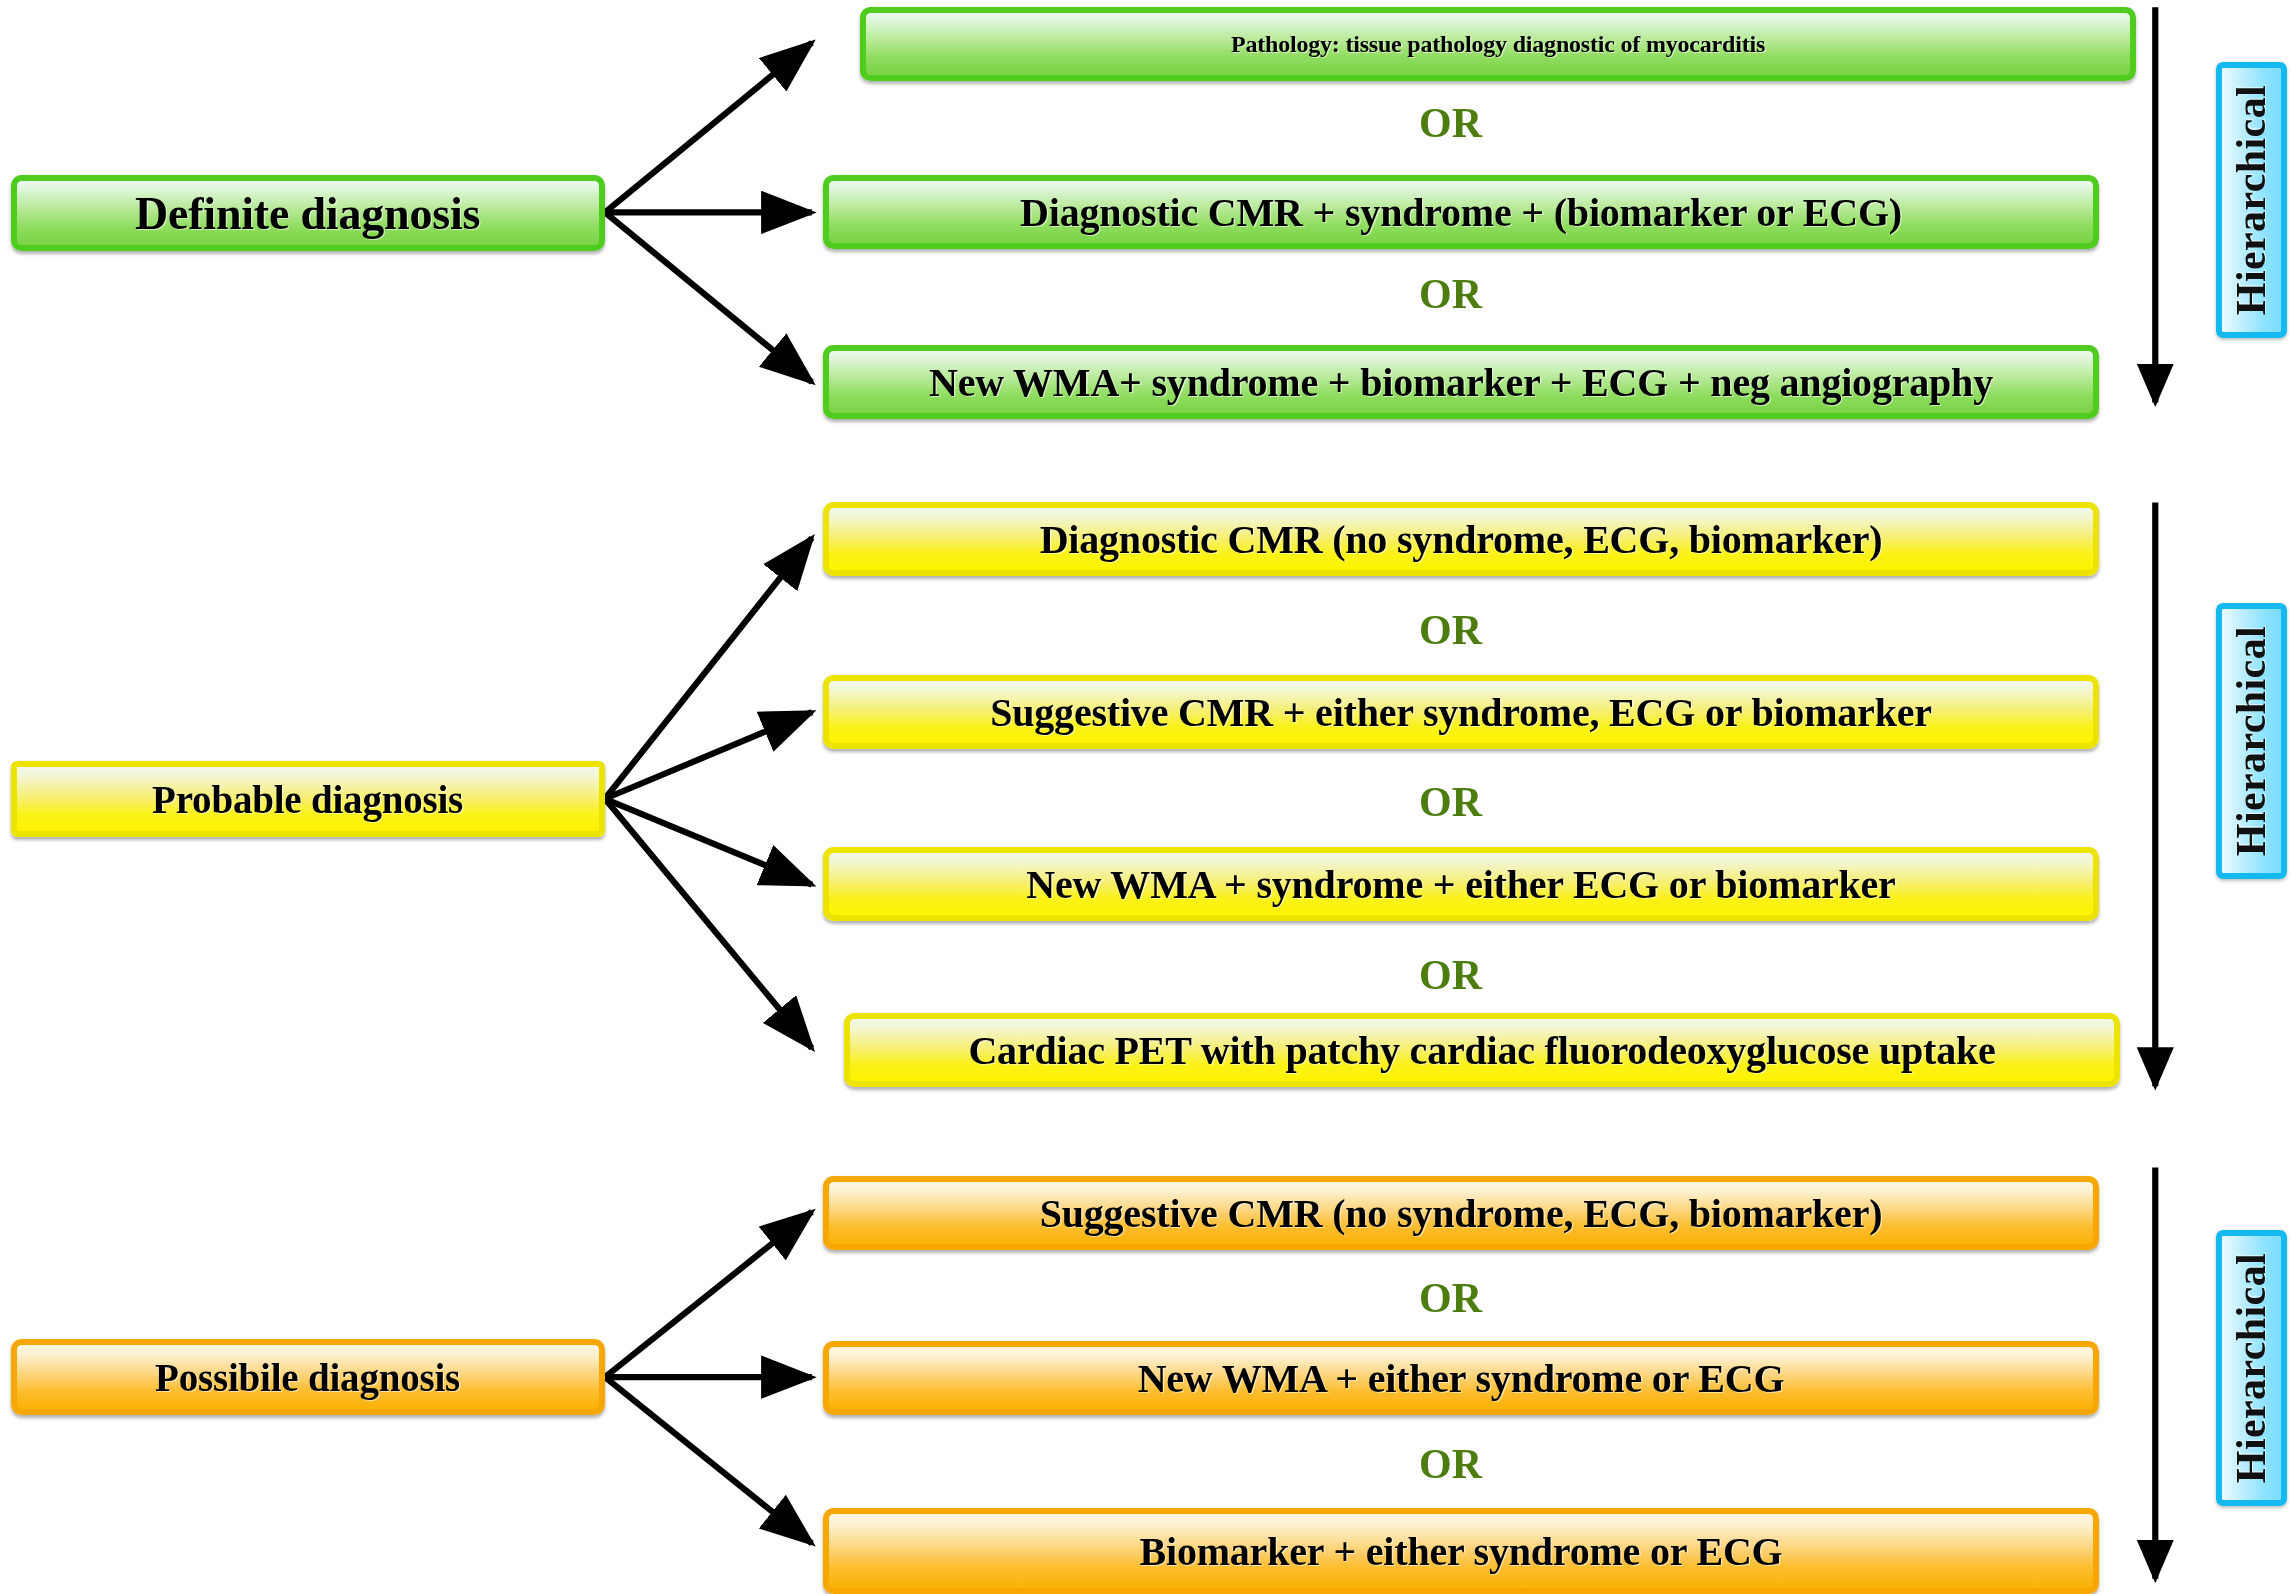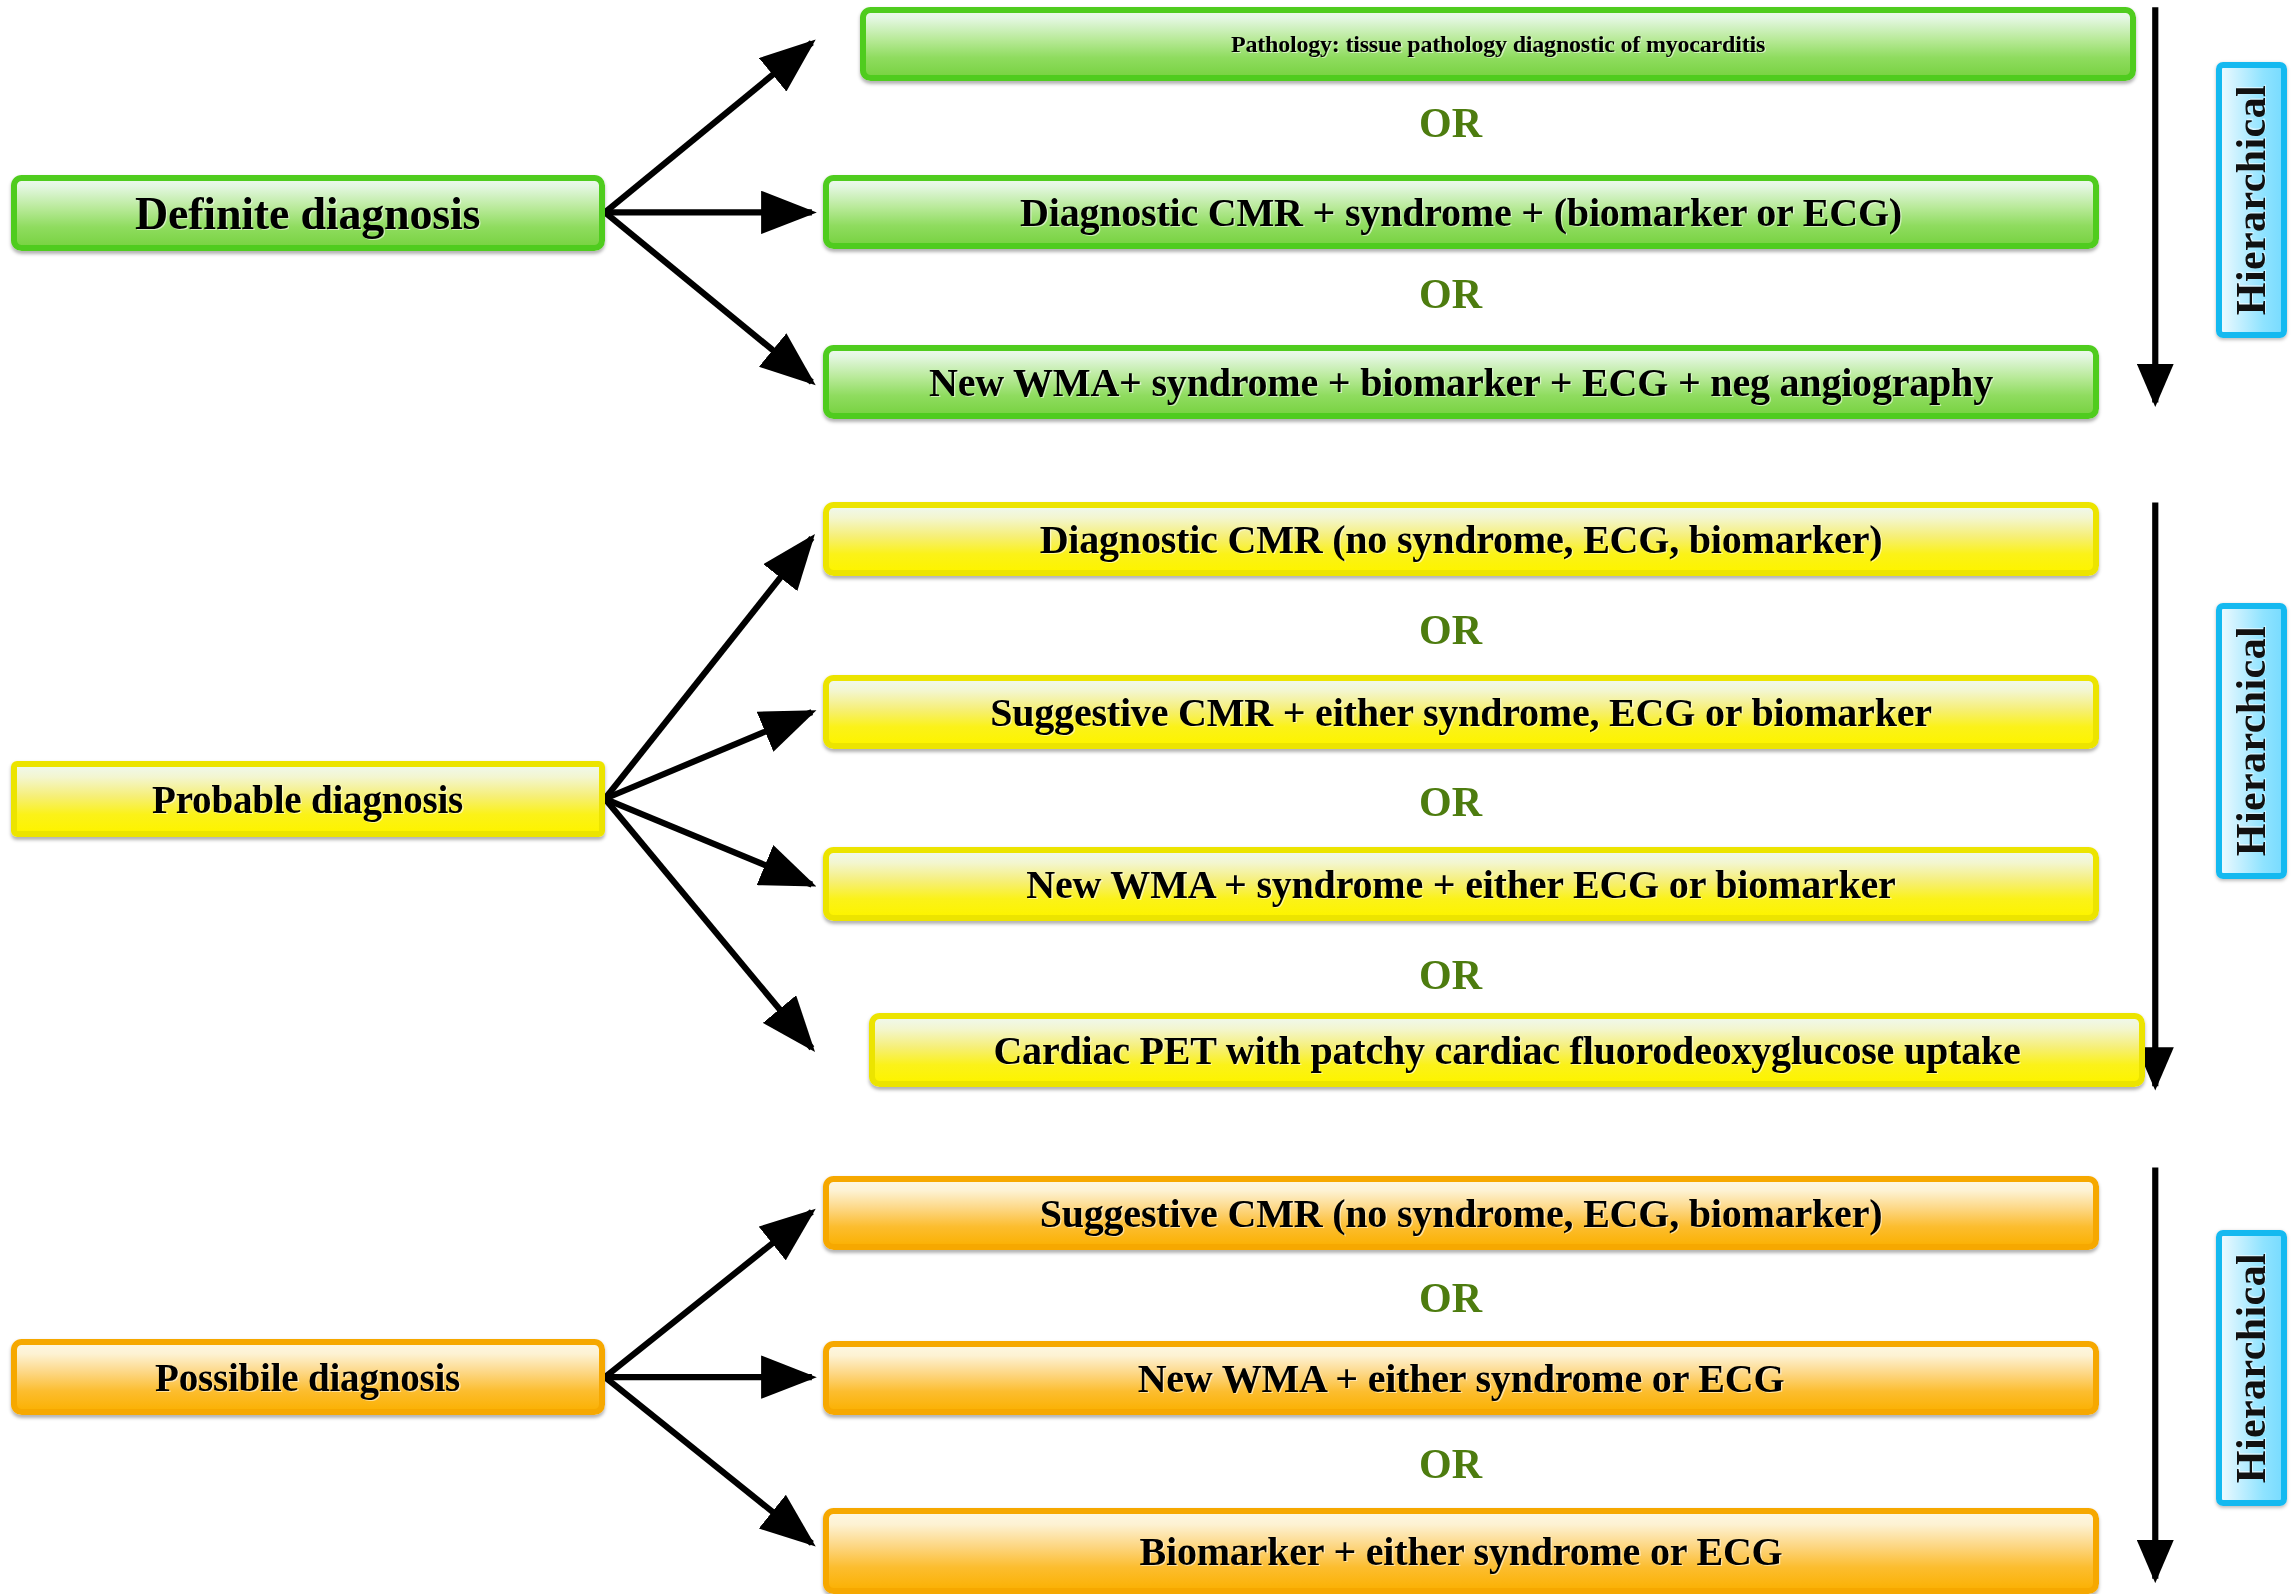--- a/index.html
+++ b/index.html
@@ -191,21 +191,21 @@
   </div>
 
   <div class="or-label" style="left:1362px; top:778px; width:177px; font-size:42px;">OR</div>
 
   <div class="dbox yellow" style="left:823px; top:847px; width:1276px; height:74px; font-size:40px;">
     <span>New WMA + syndrome + either ECG or biomarker</span>
   </div>
 
   <div class="or-label" style="left:1362px; top:951px; width:177px; font-size:42px;">OR</div>
 
-  <div class="dbox yellow" style="left:869px; top:1013px; width:1276px; height:74px; font-size:40px;">
+  <div class="dbox yellow" style="left:844px; top:1013px; width:1276px; height:74px; font-size:40px;">
     <span>Cardiac PET with patchy cardiac fluorodeoxyglucose uptake</span>
   </div>
 
   <div class="hier" style="left:2216px; top:603px; width:71px; height:276px;">
     <span>Hierarchical</span>
   </div>
 
   <div class="dbox orange" style="left:10.6px; top:1339px; width:594px; height:76px; font-size:39px;">
     <span>Possibile diagnosis</span>
   </div>

